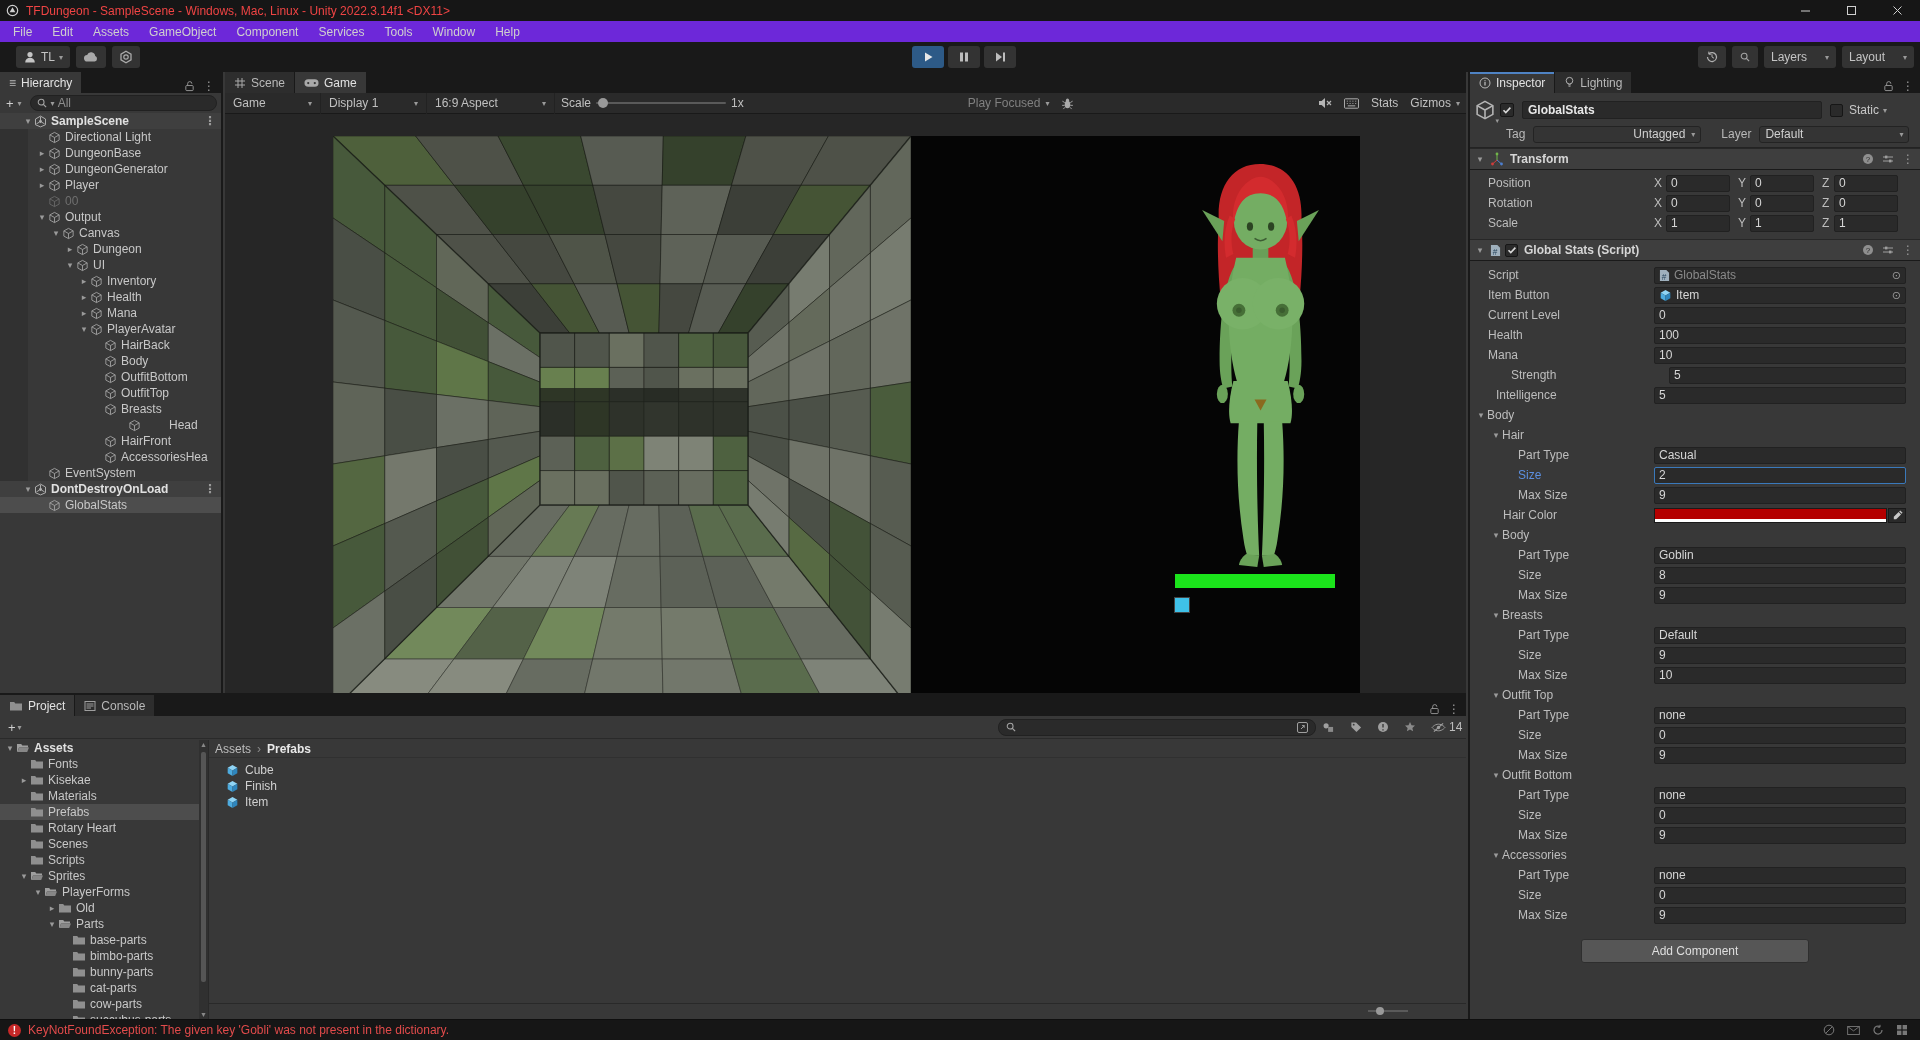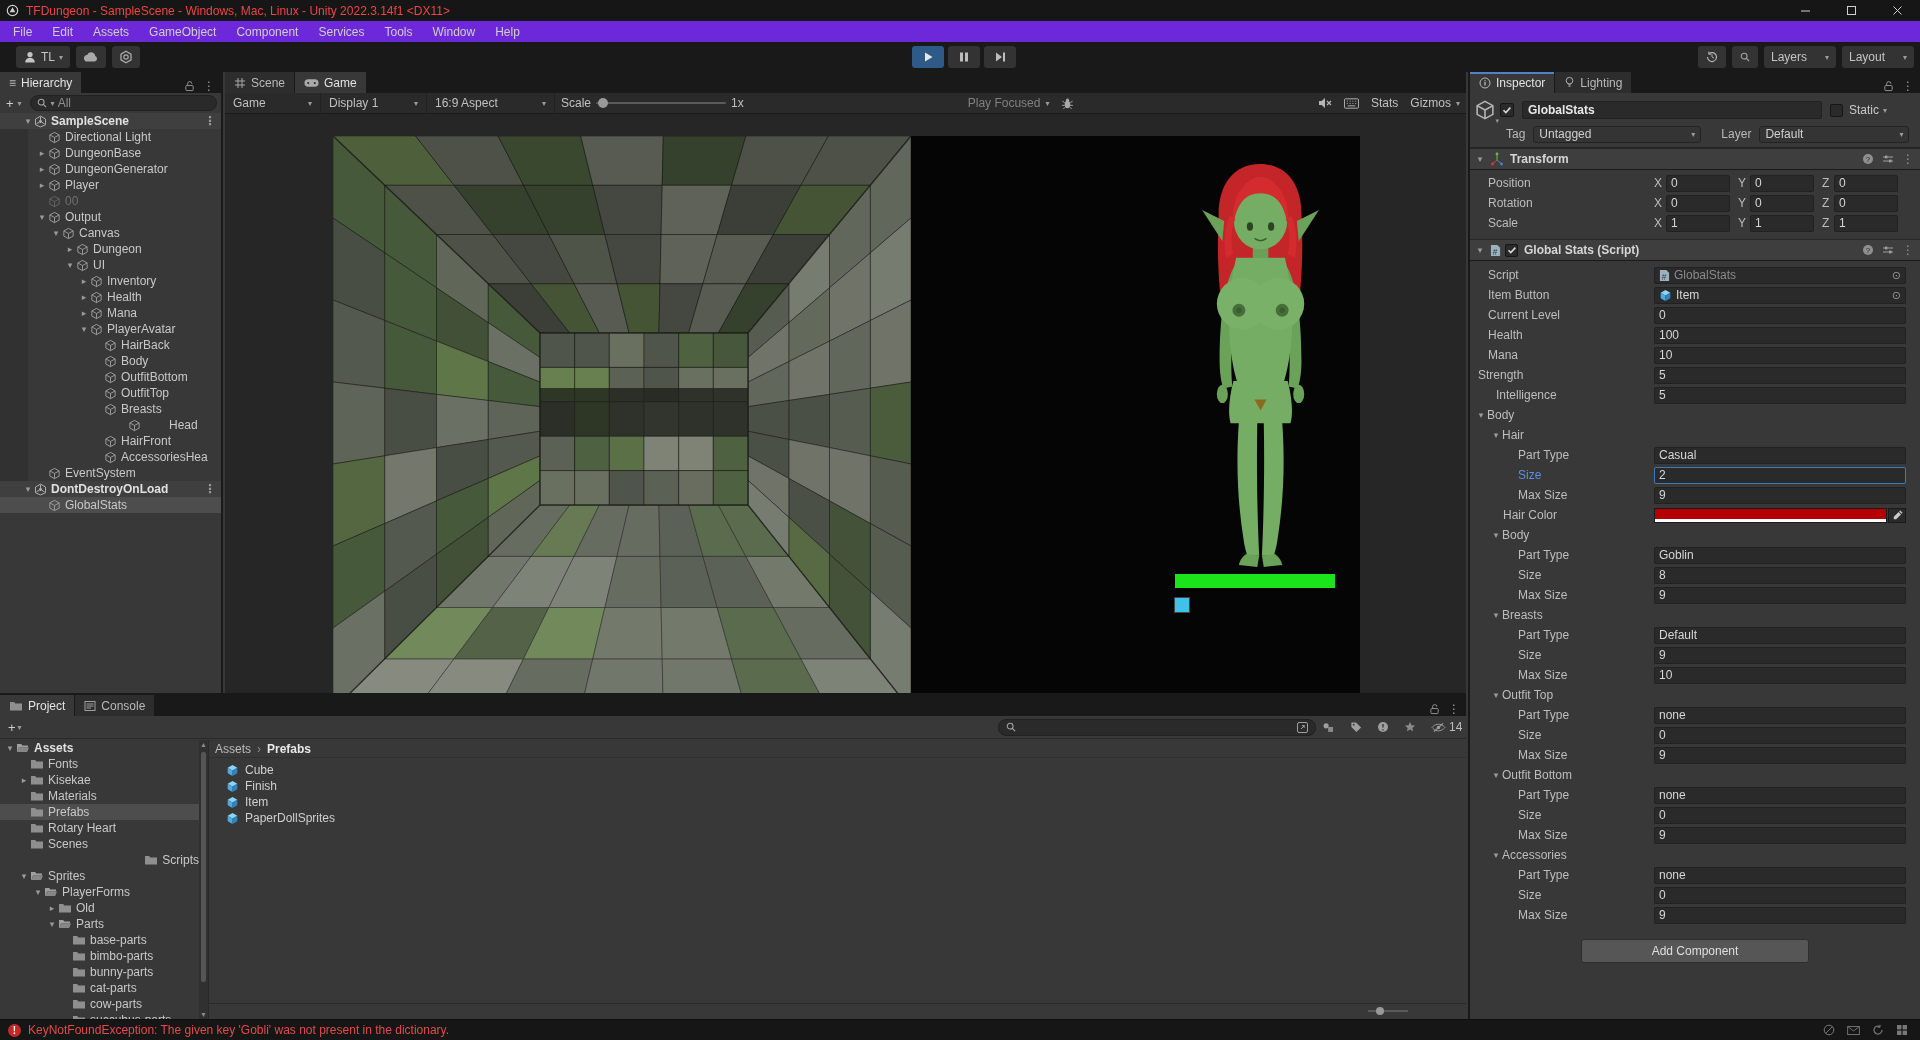--- a/index.html
+++ b/index.html
@@ -67,21 +67,21 @@
   .gohead { height:26px; display:flex; align-items:center; }
   .goicon { width:30px; display:flex; justify-content:center; position:relative; }
   .goicon .mini { position:absolute; right:1px; bottom:-4px; font-size:7px; color:#9a9a9a; }
   .chk { width:14px; height:14px; background:#2a2a2a; border:1px solid #161616; border-radius:2px; display:flex; align-items:center; justify-content:center; flex:none; }
   .namefield { margin:0 8px; width:300px; height:18px; background:#2a2a2a; border:1px solid #212121; border-radius:2px; padding:0 5px; line-height:17px; color:#e8e8e8; font-weight:bold; }
   .statlbl { margin:0 4px 0 6px; color:#c8c8c8; }
   .tagrow { height:22px; display:flex; align-items:center; padding-left:36px; gap:8px; }
   .minlbl { color:#b9b9b9; }
   .dropdown { height:17px; background:#343434; border:1px solid #232323; border-radius:3px; display:flex; align-items:center; padding:0 5px; gap:6px; color:#d0d0d0; }
   .dropdown .val { flex:1; }
-  .dropdown.w170 { width:168px; } .dropdown.w150 { width:150px; }
+  .dropdown.w170 { width:168px;text-align:right; } .dropdown.w150 { width:150px; }
   .comphead { height:22px; background:#3e3e3e; border-top:1px solid #272727; border-bottom:1px solid #1a1a1a; display:flex; align-items:center; padding:0 6px 0 4px; gap:4px; }
   .comphead .title { font-weight:bold; color:#d6d6d6; margin-left:2px; }
   .comphead .right { margin-left:auto; display:flex; gap:8px; align-items:center; }
   .irow { height:20px; display:flex; align-items:center; padding-right:14px; }
   .ilab { width:184px; flex:none; overflow:hidden; white-space:nowrap; color:#bdbdbd; display:flex; align-items:center; }
   .ilab.blue { color:#5c8fe0; }
   .ifield { flex:1; height:17px; background:#2a2a2a; border:1px solid #212121; border-radius:2px; padding:0 4px; line-height:15px; color:#d6d6d6; display:flex; align-items:center; gap:4px; overflow:hidden; }
   .ifield.focus { border-color:#3a79bb; }
   .ifield.dis { color:#8a8a8a; }
   .ifield .sp { flex:1; }
@@ -1007,21 +1007,21 @@
         </div>
         <div class="irow">
           <span class="ilab" style="padding-left: 18px;">Health</span>
           <div class="ifield">100</div>
         </div>
         <div class="irow">
           <span class="ilab" style="padding-left: 18px;">Mana</span>
           <div class="ifield">10</div>
         </div>
         <div class="irow">
-          <span class="ilab" style="padding-left: 8px;">Strength</span>
+          <span class="ilab" style="padding-left: 26px; margin-left: 15px;">Strength</span>
           <div class="ifield">5</div>
         </div>
         <div class="irow">
           <span class="ilab" style="padding-left: 26px;">Intelligence</span>
           <div class="ifield">5</div>
         </div>
         <div class="irow">
           <span class="ilab" style="padding-left: 5px;">
             <span class="tarr">▾</span>
             <span>Body</span>
@@ -1296,21 +1296,21 @@
           </div>
           <div class="prow" style="padding-left: 18px;">
             <span class="tarr"></span>
             <span class="ticn">
               <svg viewBox="0 0 14 12" width="14" height="12">
                 <path d="M1 2h4.2l1.1 1.5H13v7H1Z" fill="#8f8f8f"></path>
               </svg>
             </span>
             <span class="tlbl">Scenes</span>
           </div>
-          <div class="prow" style="padding-left: 18px; justify-content: flex-end;">
+          <div class="prow" style="padding-left: 18px;">
             <span class="tarr"></span>
             <span class="ticn">
               <svg viewBox="0 0 14 12" width="14" height="12">
                 <path d="M1 2h4.2l1.1 1.5H13v7H1Z" fill="#8f8f8f"></path>
               </svg>
             </span>
             <span class="tlbl">Scripts</span>
           </div>
           <div class="prow" style="padding-left: 18px;">
             <span class="tarr">▾</span>
@@ -1441,30 +1441,20 @@
             <div class="pitem">
               <span class="ticn">
                 <svg viewBox="0 0 14 14" width="13" height="13">
                   <path d="M1.8 4 7 7l5.2-3L7 1Z" fill="#8fd4f5"></path>
                   <path d="M1.8 4v6L7 13V7Z" fill="#4dabdf"></path>
                   <path d="M7 7v6l5.2-3V4Z" fill="#2f86bd"></path>
                 </svg>
               </span>
               <span class="tlbl">Item</span>
             </div>
-            <div class="pitem">
-              <span class="ticn">
-                <svg viewBox="0 0 14 14" width="13" height="13">
-                  <path d="M1.8 4 7 7l5.2-3L7 1Z" fill="#8fd4f5"></path>
-                  <path d="M1.8 4v6L7 13V7Z" fill="#4dabdf"></path>
-                  <path d="M7 7v6l5.2-3V4Z" fill="#2f86bd"></path>
-                </svg>
-              </span>
-              <span class="tlbl">PaperDollSprites</span>
-            </div>
           </div>
         <div class="pfooter">
           <div class="zoomslider">
               <div class="knob"></div>
             </div>
         </div>
       </div>
     </div>
   </div>
 

